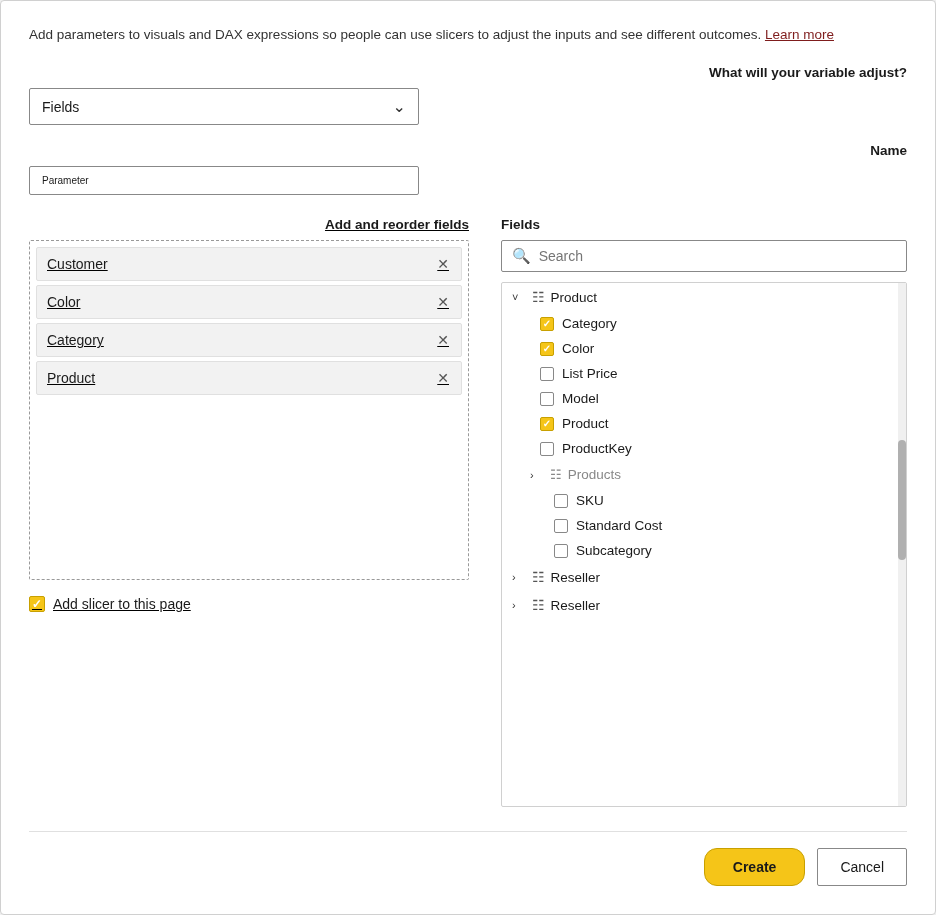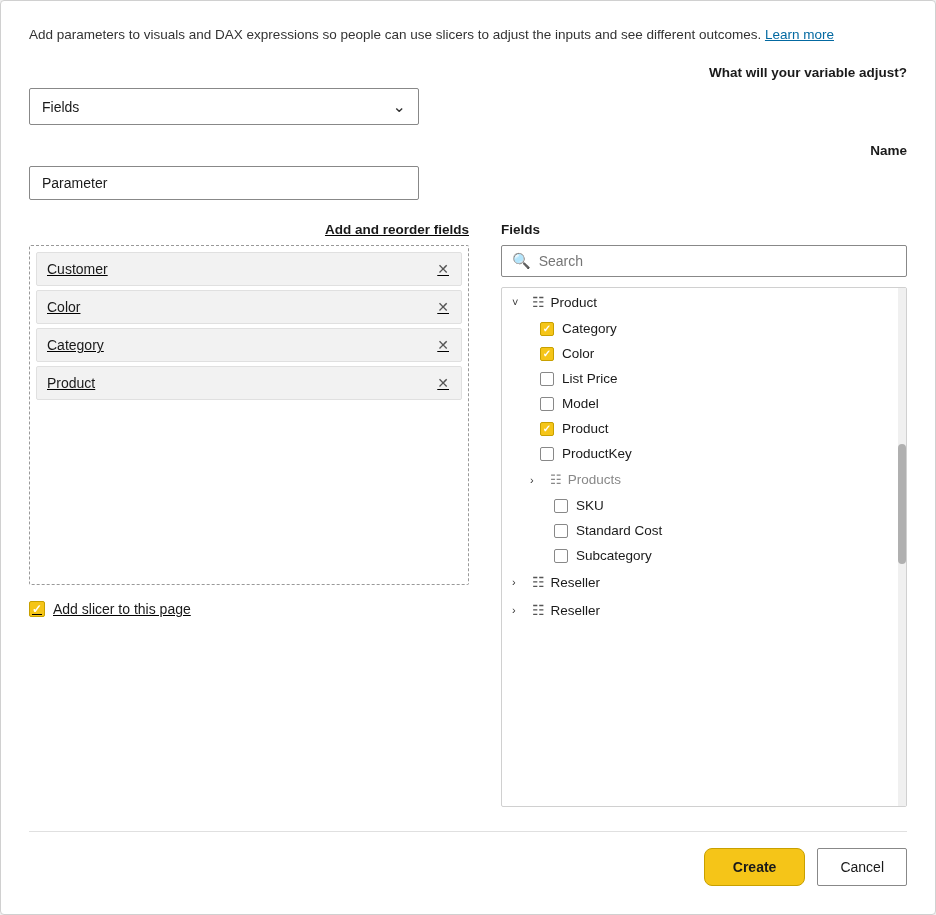--- a/index.html
+++ b/index.html
@@ -44,21 +44,21 @@
       line-height: 1;
     }
     .description {
       color: #333;
       font-size: 13.5px;
       line-height: 1.5;
       margin-bottom: 20px;
       max-width: 820px;
     }
     .learn-more {
-      color: #0369a1;
+      color: #7f1d1d;
       text-decoration: underline;
       cursor: pointer;
     }
     .section-label {
       font-size: 13.5px;
       font-weight: 600;
       color: #1a1a1a;
       margin-bottom: 8px;
       text-align: right;
     }
@@ -80,21 +80,21 @@
     }
     .chevron { font-size: 16px; color: #333; }
     .name-container {
       margin-bottom: 22px;
     }
     .text-input {
       width: 390px;
       border: 1px solid #888;
       border-radius: 2px;
       padding: 8px 12px;
-      font-size: 14px;
+      font-size: 10px;
       color: #1a1a1a;
       background: #fff;
       outline: none;
     }
     .two-columns {
       display: flex;
       gap: 32px;
       flex: 1;
     }
     .left-col {
@@ -264,21 +264,21 @@
       display: flex;
       justify-content: flex-end;
       gap: 12px;
       margin-top: 24px;
       padding-top: 16px;
       border-top: 1px solid #e0e0e0;
     }
     .btn-create {
       background: #f5c518;
       border: 1px solid #c8a000;
-      border-radius: 8px;
+      border-radius: 13px;
       padding: 10px 28px;
       font-size: 14px;
       font-weight: 600;
       color: #1a1a1a;
       cursor: pointer;
     }
     .btn-cancel {
       background: #fff;
       border: 1px solid #888;
       border-radius: 2px;

